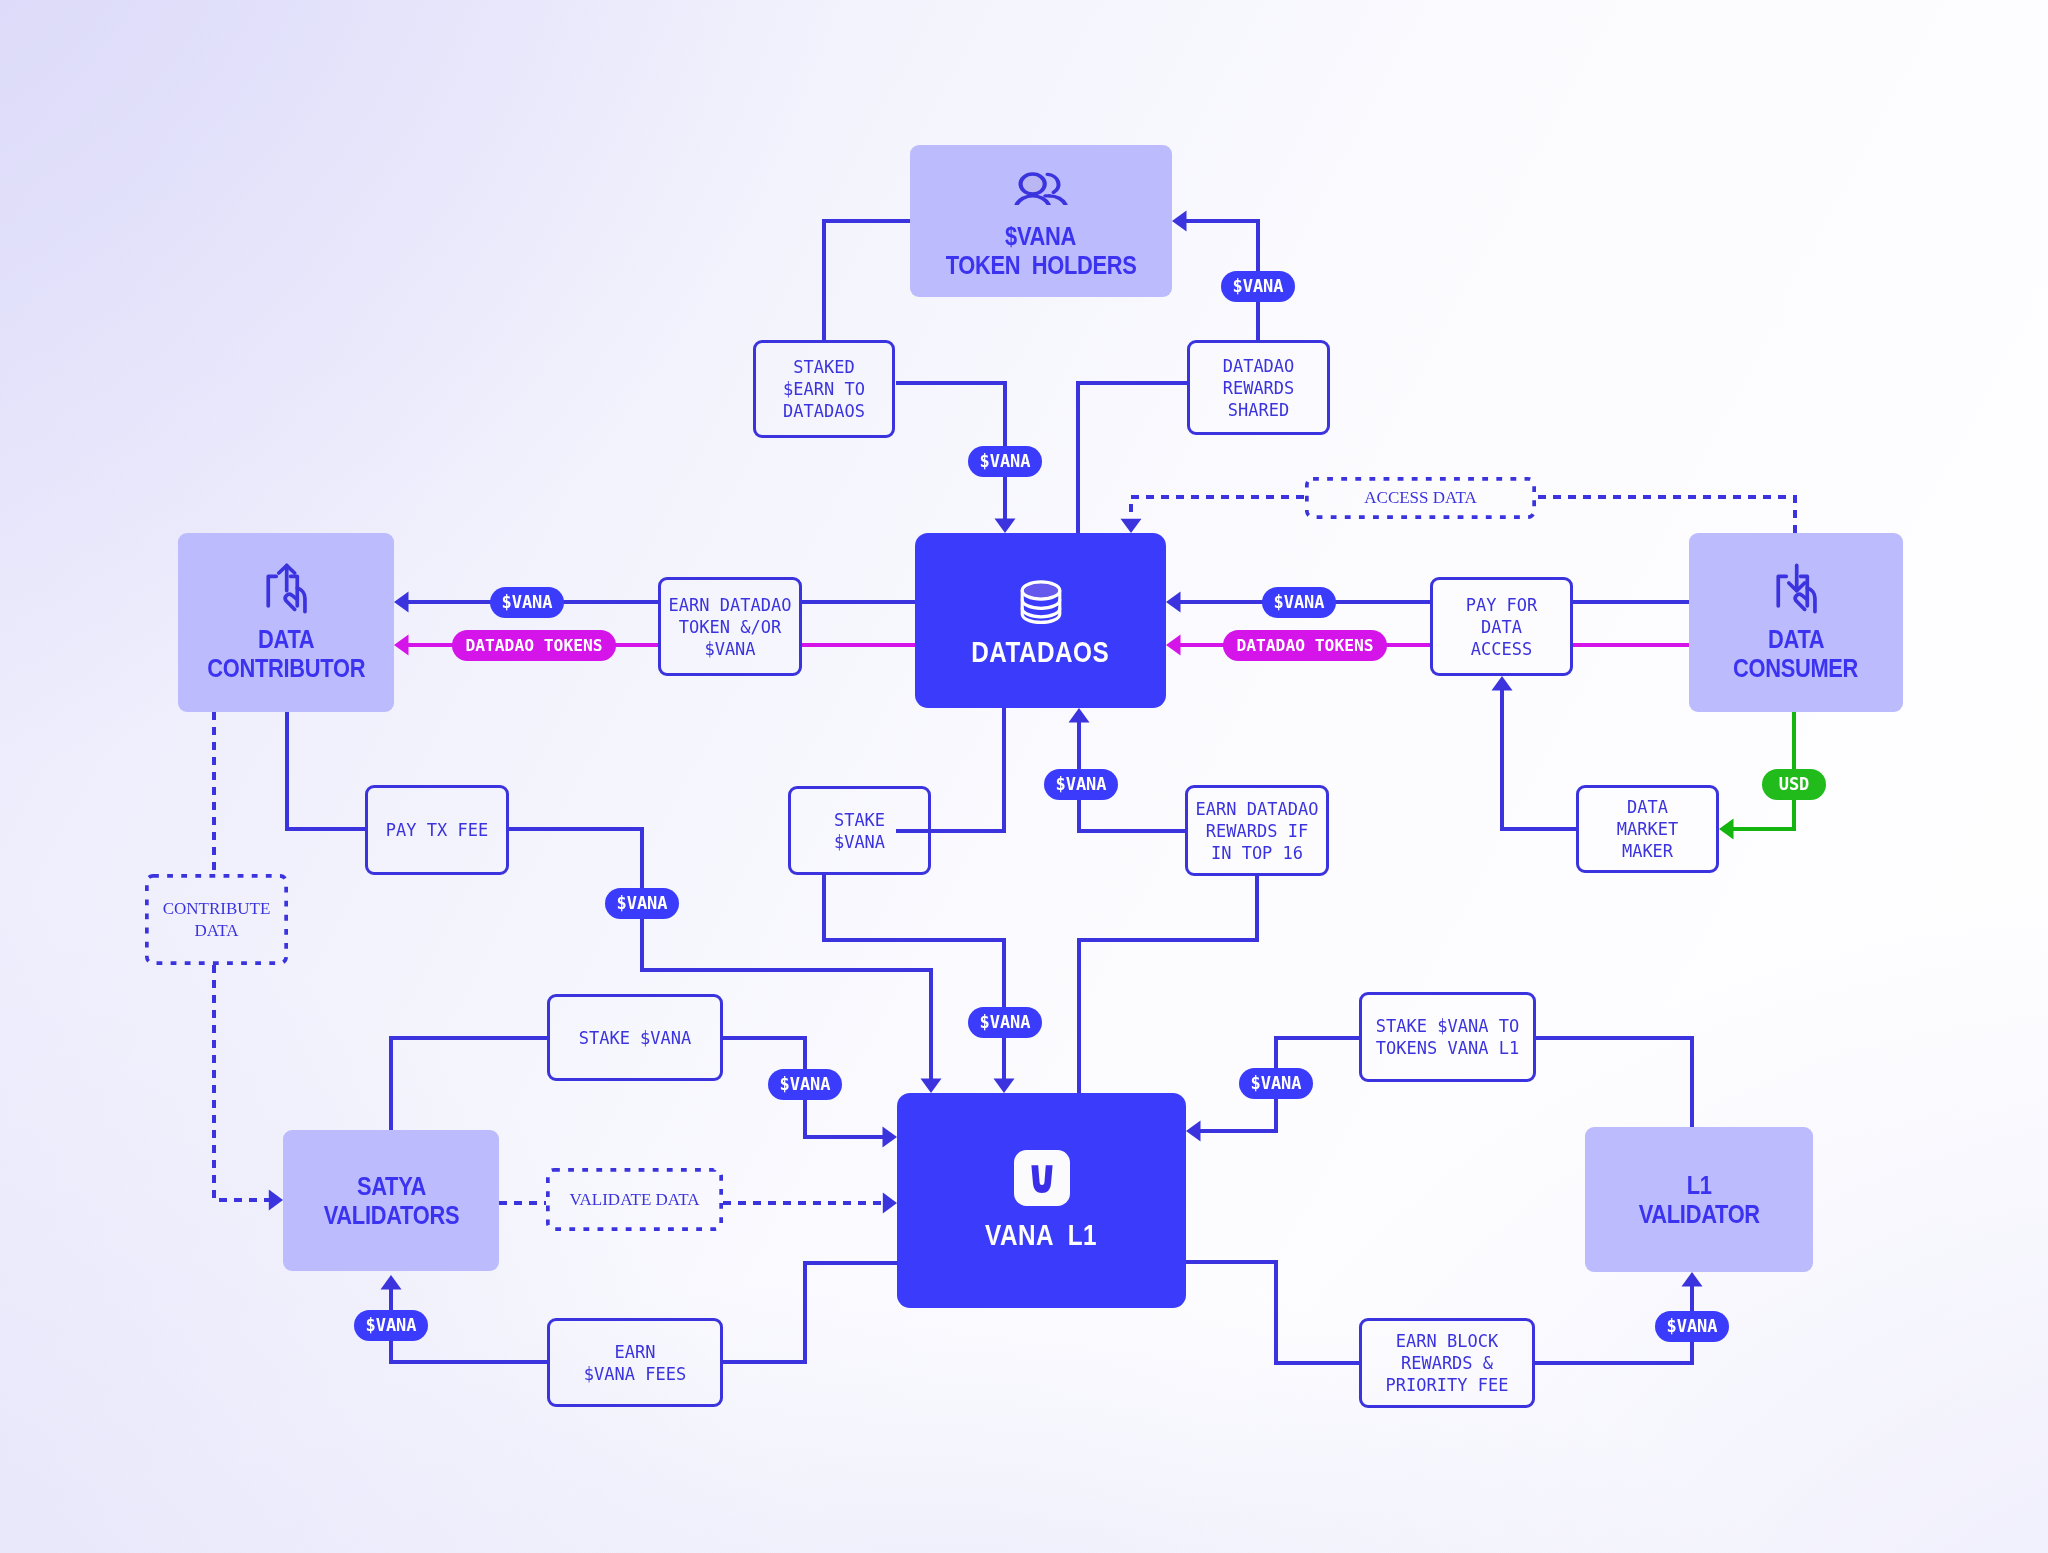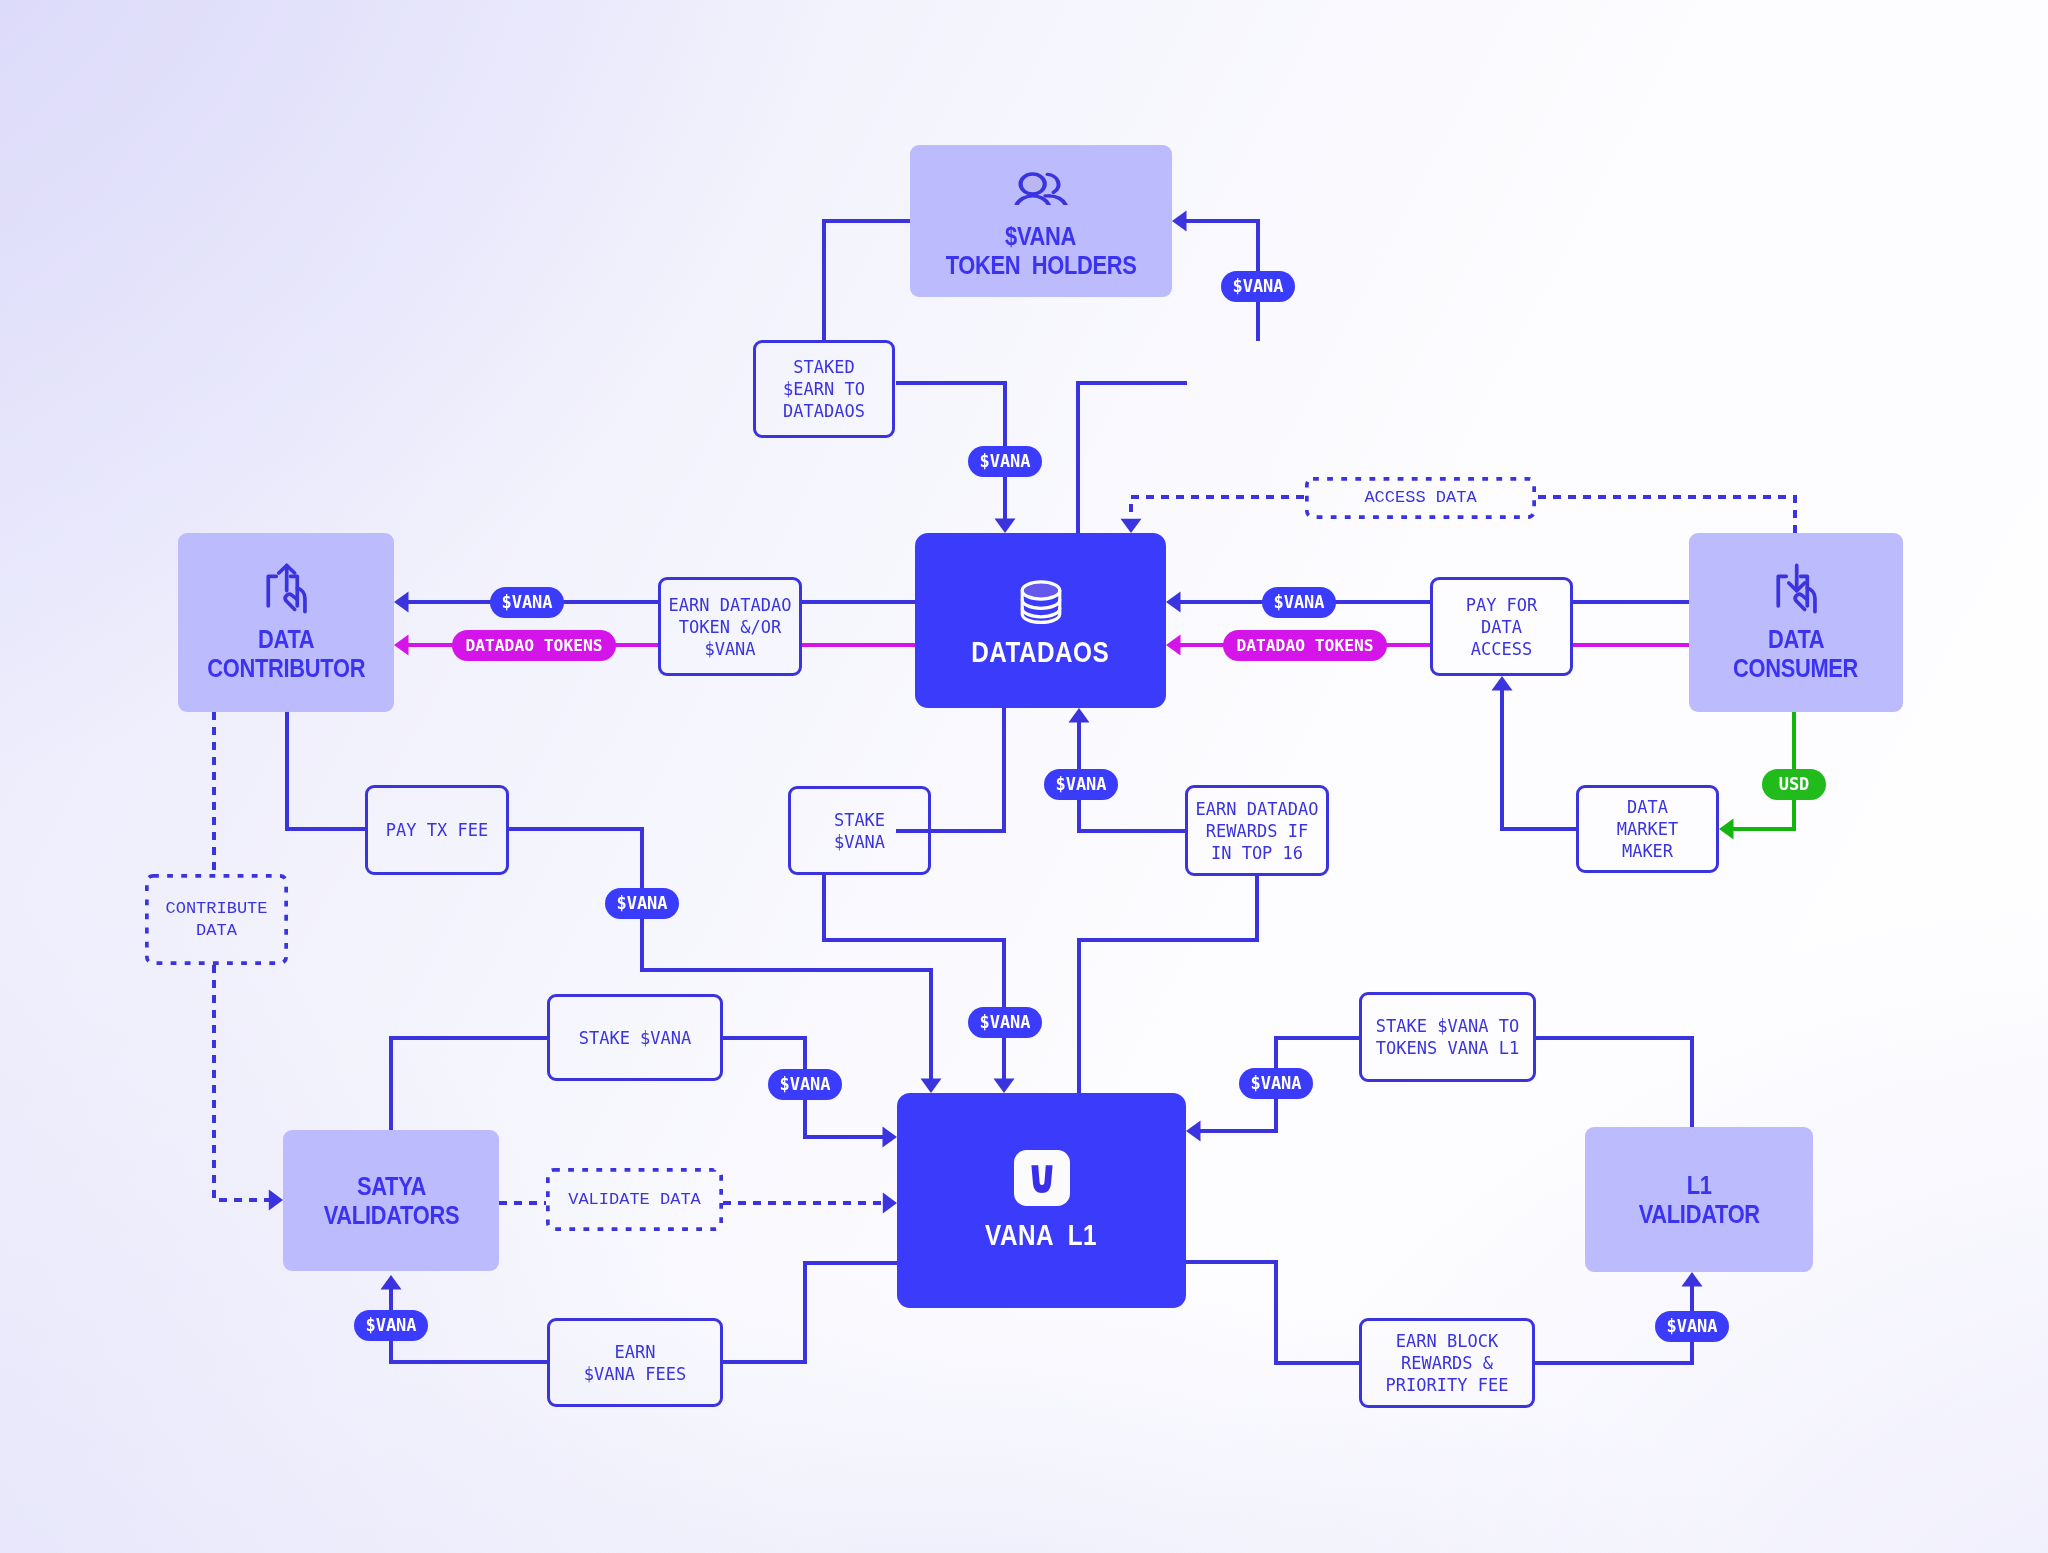--- a/index.html
+++ b/index.html
@@ -22,21 +22,21 @@
   .actor .title>div>span{display:inline-block;transform:scaleX(0.875);transform-origin:center;letter-spacing:-0.35px;line-height:27px;}
   .primary{background:#3b3cfb;border-radius:13px;color:#ffffff;}
   .primary .title{font-weight:bold;text-align:center;font-size:30px;white-space:pre;}
   .primary .title>div{display:block;}
   .primary .title>div>span{display:inline-block;transform:scaleX(0.81);transform-origin:center;letter-spacing:0.6px;line-height:32px;}
   .obox{position:absolute;box-sizing:border-box;border:3.7px solid #3b33dd;border-radius:9px;
         color:#3b33dd;font-family:"DejaVu Sans Mono",monospace;font-size:17px;line-height:22px;
         display:flex;flex-direction:column;align-items:center;justify-content:center;
         text-align:center;white-space:pre;}
   .dbox{position:absolute;box-sizing:border-box;border-radius:10px;
-        color:#3b33dd;font-family:Liberation Mono, monospace;font-size:17px;line-height:22px;
+        color:#3b33dd;font-family:Liberation Serif, serif;font-size:17px;line-height:22px;
         display:flex;flex-direction:column;align-items:center;justify-content:center;
         text-align:center;white-space:pre;}
   .pill{position:absolute;box-sizing:border-box;border-radius:999px;color:#fff;
         font-family:"DejaVu Sans Mono",monospace;font-weight:bold;font-size:17px;
         display:flex;align-items:center;justify-content:center;white-space:pre;overflow:hidden;}
   .pill>span{display:block;white-space:pre;}
   .pill.blue{background:#3b3cfb;}
   .pill.magenta{background:#d414e8;}
   .pill.green{background:#22bb1c;}
   .nicon{margin-bottom:6px;line-height:0;}
@@ -159,20 +159,21 @@
         </svg></div>
       <div class="title"><div><span>DATA</span></div><div><span>CONSUMER</span></div></div>
     </div>
     <div class="node actor" style="left: 283px; top: 1130px; width: 216px; height: 141px;">
       <div class="title"><div><span>SATYA</span></div><div><span>VALIDATORS</span></div></div>
     </div>
     <div class="node actor" style="left: 1585px; top: 1127px; width: 228px; height: 145px;">
       <div class="title"><div><span>L1</span></div><div><span>VALIDATOR</span></div></div>
     </div>
     <div class="obox" style="left: 753px; top: 340px; width: 142px; height: 98px;"><div>STAKED</div><div>$EARN TO</div><div>DATADAOS</div></div>
+    <div class="obox" style="left: 1187px; top: 340px; width: 143px; height: 95px;"><div>DATADAO</div><div>REWARDS</div><div>SHARED</div></div>
     <div class="obox" style="left: 658px; top: 577px; width: 144px; height: 99px;"><div>EARN DATADAO</div><div>TOKEN &amp;/OR</div><div>$VANA</div></div>
     <div class="obox" style="left: 1430px; top: 577px; width: 143px; height: 99px;"><div>PAY FOR</div><div>DATA</div><div>ACCESS</div></div>
     <div class="obox" style="left: 365px; top: 785px; width: 144px; height: 90px;"><div>PAY TX FEE</div></div>
     <div class="obox" style="left: 753px; top: 786px; width: 143px; height: 89px; margin-left: 35px;"><div>STAKE</div><div>$VANA</div></div>
     <div class="obox" style="left: 1185px; top: 785px; width: 144px; height: 91px;"><div>EARN DATADAO</div><div>REWARDS IF</div><div>IN TOP 16</div></div>
     <div class="obox" style="left: 1576px; top: 785px; width: 143px; height: 88px;"><div>DATA</div><div>MARKET</div><div>MAKER</div></div>
     <div class="obox" style="left: 547px; top: 994px; width: 176px; height: 87px;"><div>STAKE $VANA</div></div>
     <div class="obox" style="left: 1359px; top: 992px; width: 177px; height: 90px;"><div>STAKE $VANA TO</div><div>TOKENS VANA L1</div></div>
     <div class="obox" style="left: 547px; top: 1318px; width: 176px; height: 89px;"><div>EARN</div><div>$VANA FEES</div></div>
     <div class="obox" style="left: 1359px; top: 1318px; width: 176px; height: 90px;"><div>EARN BLOCK</div><div>REWARDS &amp;</div><div>PRIORITY FEE</div></div>

